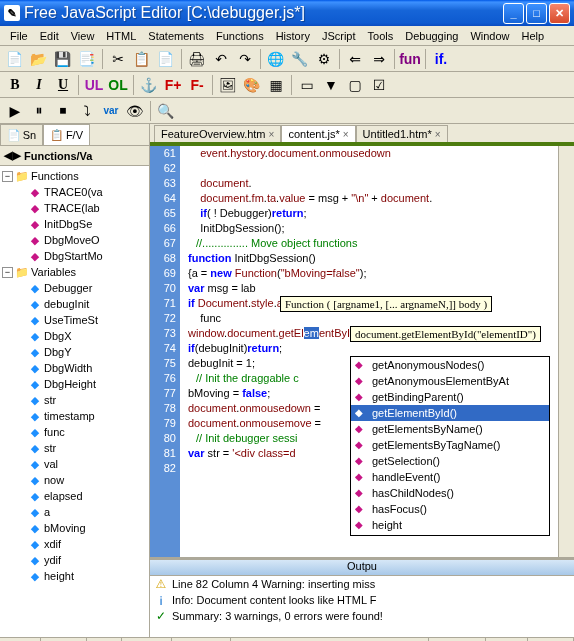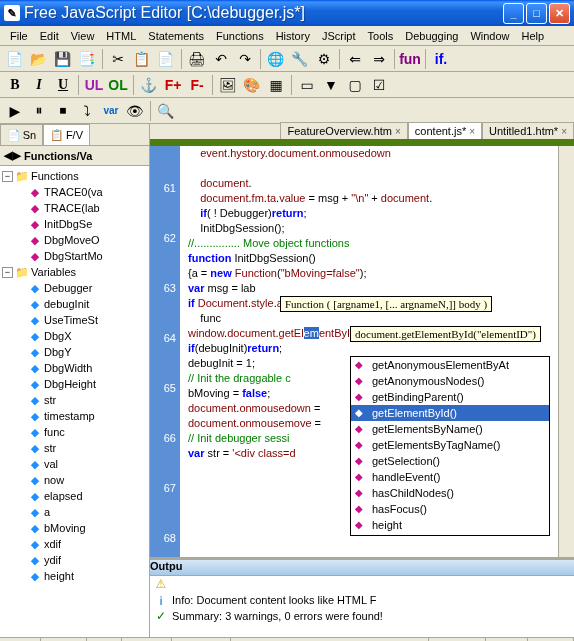--- a/index.html
+++ b/index.html
@@ -25,45 +25,45 @@
 .lp-header { height: 20px; background: #ece9d8; border-bottom: 1px solid #aca899; display: flex; align-items: center; padding: 0 4px; font-weight: bold; }
 .tree { flex: 1; overflow: auto; padding: 2px; background: #fff; }
 .tree-node { display: flex; align-items: center; padding: 1px 0; white-space: nowrap; }
 .tree-toggle { width: 11px; height: 11px; border: 1px solid #919191; background: #fff; display: flex; align-items: center; justify-content: center; margin-right: 2px; font-size: 9px; line-height: 1; color: #000; }
 .tree-spacer { width: 13px; display: inline-block; }
 .tree-icon { width: 14px; height: 14px; margin-right: 2px; display: inline-flex; align-items: center; justify-content: center; }
 .folder-icon { color: #d4a847; }
 .fn-icon { color: #c71585; }
 .var-icon { color: #1e90ff; }
 .right-panel { flex: 1; display: flex; flex-direction: column; position: relative; }
-.editor-tabs { height: 22px; background: #ece9d8; display: flex; align-items: flex-end; border-bottom: 7px solid #4d7c0f; padding-left: 4px; justify-content: flex-end; }
+.editor-tabs { height: 22px; background: #ece9d8; display: flex; align-items: flex-end; border-bottom: 4px solid #4d7c0f; padding-left: 4px; }
 .ed-tab { padding: 2px 6px; border: 1px solid #aca899; border-bottom: none; background: #ece9d8; display: flex; align-items: center; gap: 3px; font-size: 10px; }
 .ed-tab.active { background: #fff; }
 .ed-close { font-size: 10px; color: #666; }
 .editor { flex: 1; display: flex; overflow: hidden; background: #fff; font-family: 'Courier New', monospace; font-size: 12px; position: relative; }
 .gutter { width: 30px; background: #5b8fd6; color: #fff; text-align: right; padding-right: 4px; }
-.gutter div { height: 15px; line-height: 15px; margin-top: 35px; }
+.gutter div { height: 15px; line-height: 15px; }
 .code { flex: 1; padding-left: 8px; overflow: hidden; position: relative; }
 .code-line { height: 15px; line-height: 15px; white-space: pre; }
 .kw { color: #0000ff; font-weight: bold; }
 .str { color: #800000; }
 .obj { color: #800000; }
 .prop { color: #800000; }
 .method { color: #800000; }
-.comment { color: #008000; }
+.comment { color: #008000; margin-left: 8px; }
 .num { color: #000; }
 .tooltip { position: absolute; background: #ffffe1; border: 1px solid #000; padding: 1px 4px; font-size: 11px; font-family: Tahoma; z-index: 10; }
 .autocomplete { position: absolute; background: #fff; border: 1px solid #000; width: 200px; max-height: 180px; overflow-y: scroll; z-index: 20; font-family: Tahoma; font-size: 11px; }
 .ac-item { padding: 1px 4px; display: flex; align-items: center; gap: 3px; }
 .ac-item.selected { background: #316ac5; color: #fff; }
 .ac-icon { width: 14px; height: 14px; display: inline-block; }
 .ac-icon.method::before { content: "◆"; color: #c71585; font-size: 10px; }
 .ac-item.selected .ac-icon.method::before { color: #fff; }
 .output { height: 80px; background: #fff; border-top: 3px solid #aca899; }
-.output-header { height: 16px; background: linear-gradient(to bottom, #d6e7f7, #a8c8e8); text-align: left; font-weight: bold; border-bottom: 1px solid #aca899; }
+.output-header { height: 16px; background: linear-gradient(to bottom, #d6e7f7, #a8c8e8); text-align: center; font-weight: normal; border-bottom: 1px solid #aca899; }
 .output-line { display: flex; align-items: center; padding: 1px 4px; gap: 4px; }
 .out-icon { width: 14px; height: 14px; display: inline-flex; align-items: center; justify-content: center; font-size: 12px; }
 .warn { color: #d4a000; }
 .info { color: #0066cc; }
 .ok { color: #008000; }
 .statusbar { height: 20px; background: #ece9d8; border-top: 1px solid #aca899; display: flex; align-items: center; }
 .status-cell { padding: 0 8px; border-right: 1px solid #aca899; height: 100%; display: flex; align-items: center; }
 .hl-sel { background: #316ac5; color: #fff; }
 .scrollbar-v { width: 16px; background: #ece9d8; border-left: 1px solid #aca899; }
 </style>
@@ -392,41 +392,42 @@
 <div class="code-line"><span class="comment">// Init the draggable c</span></div>
 <div class="code-line">bMoving = <span class="kw">false</span>;</div>
 <div class="code-line"><span class="obj">document</span>.<span class="method">onmousedown</span> =</div>
 <div class="code-line"><span class="obj">document</span>.<span class="method">onmousemove</span> =</div>
 <div class="code-line"><span class="comment">// Init debugger sessi</span></div>
 <div class="code-line"><span class="kw">var</span> str = <span class="str">'&lt;div class=d</span></div>
 
         <div class="tooltip" style="top:150px;left:100px">Function ( [argname1, [... argnameN,]] body )</div>
         <div class="tooltip" style="top:180px;left:170px">document.getElementById("elementID")</div>
         <div class="autocomplete" id="ac" style="top:210px;left:170px">
+            <div class="ac-item "><span class="ac-icon method"></span>getAnonymousNodes()</div>
             <div class="ac-item "><span class="ac-icon method"></span>getAnonymousElementByAt</div>
-            <div class="ac-item "><span class="ac-icon method"></span>getAnonymousNodes()</div>
             <div class="ac-item "><span class="ac-icon method"></span>getBindingParent()</div>
             <div class="ac-item selected"><span class="ac-icon method"></span>getElementById()</div>
             <div class="ac-item "><span class="ac-icon method"></span>getElementsByName()</div>
             <div class="ac-item "><span class="ac-icon method"></span>getElementsByTagName()</div>
             <div class="ac-item "><span class="ac-icon method"></span>getSelection()</div>
             <div class="ac-item "><span class="ac-icon method"></span>handleEvent()</div>
             <div class="ac-item "><span class="ac-icon method"></span>hasChildNodes()</div>
             <div class="ac-item "><span class="ac-icon method"></span>hasFocus()</div>
             <div class="ac-item "><span class="ac-icon method"></span>height</div>
             <div class="ac-item "><span class="ac-icon method"></span>ids</div>
           </div>
       </div>
       <div class="scrollbar-v"></div>
     </div>
     <div class="output">
       <div class="output-header">Outpu</div>
       <div id="output-lines">
           <div class="output-line">
             <span class="out-icon warn">⚠</span>
+            <span>Line 82 Column 4  Warning: inserting miss</span>
           </div>
           <div class="output-line">
             <span class="out-icon info">ℹ</span>
             <span>Info: Document content looks like HTML F</span>
           </div>
           <div class="output-line">
             <span class="out-icon ok">✓</span>
             <span>Summary: 3 warnings, 0 errors were found!</span>
           </div>
         </div>

